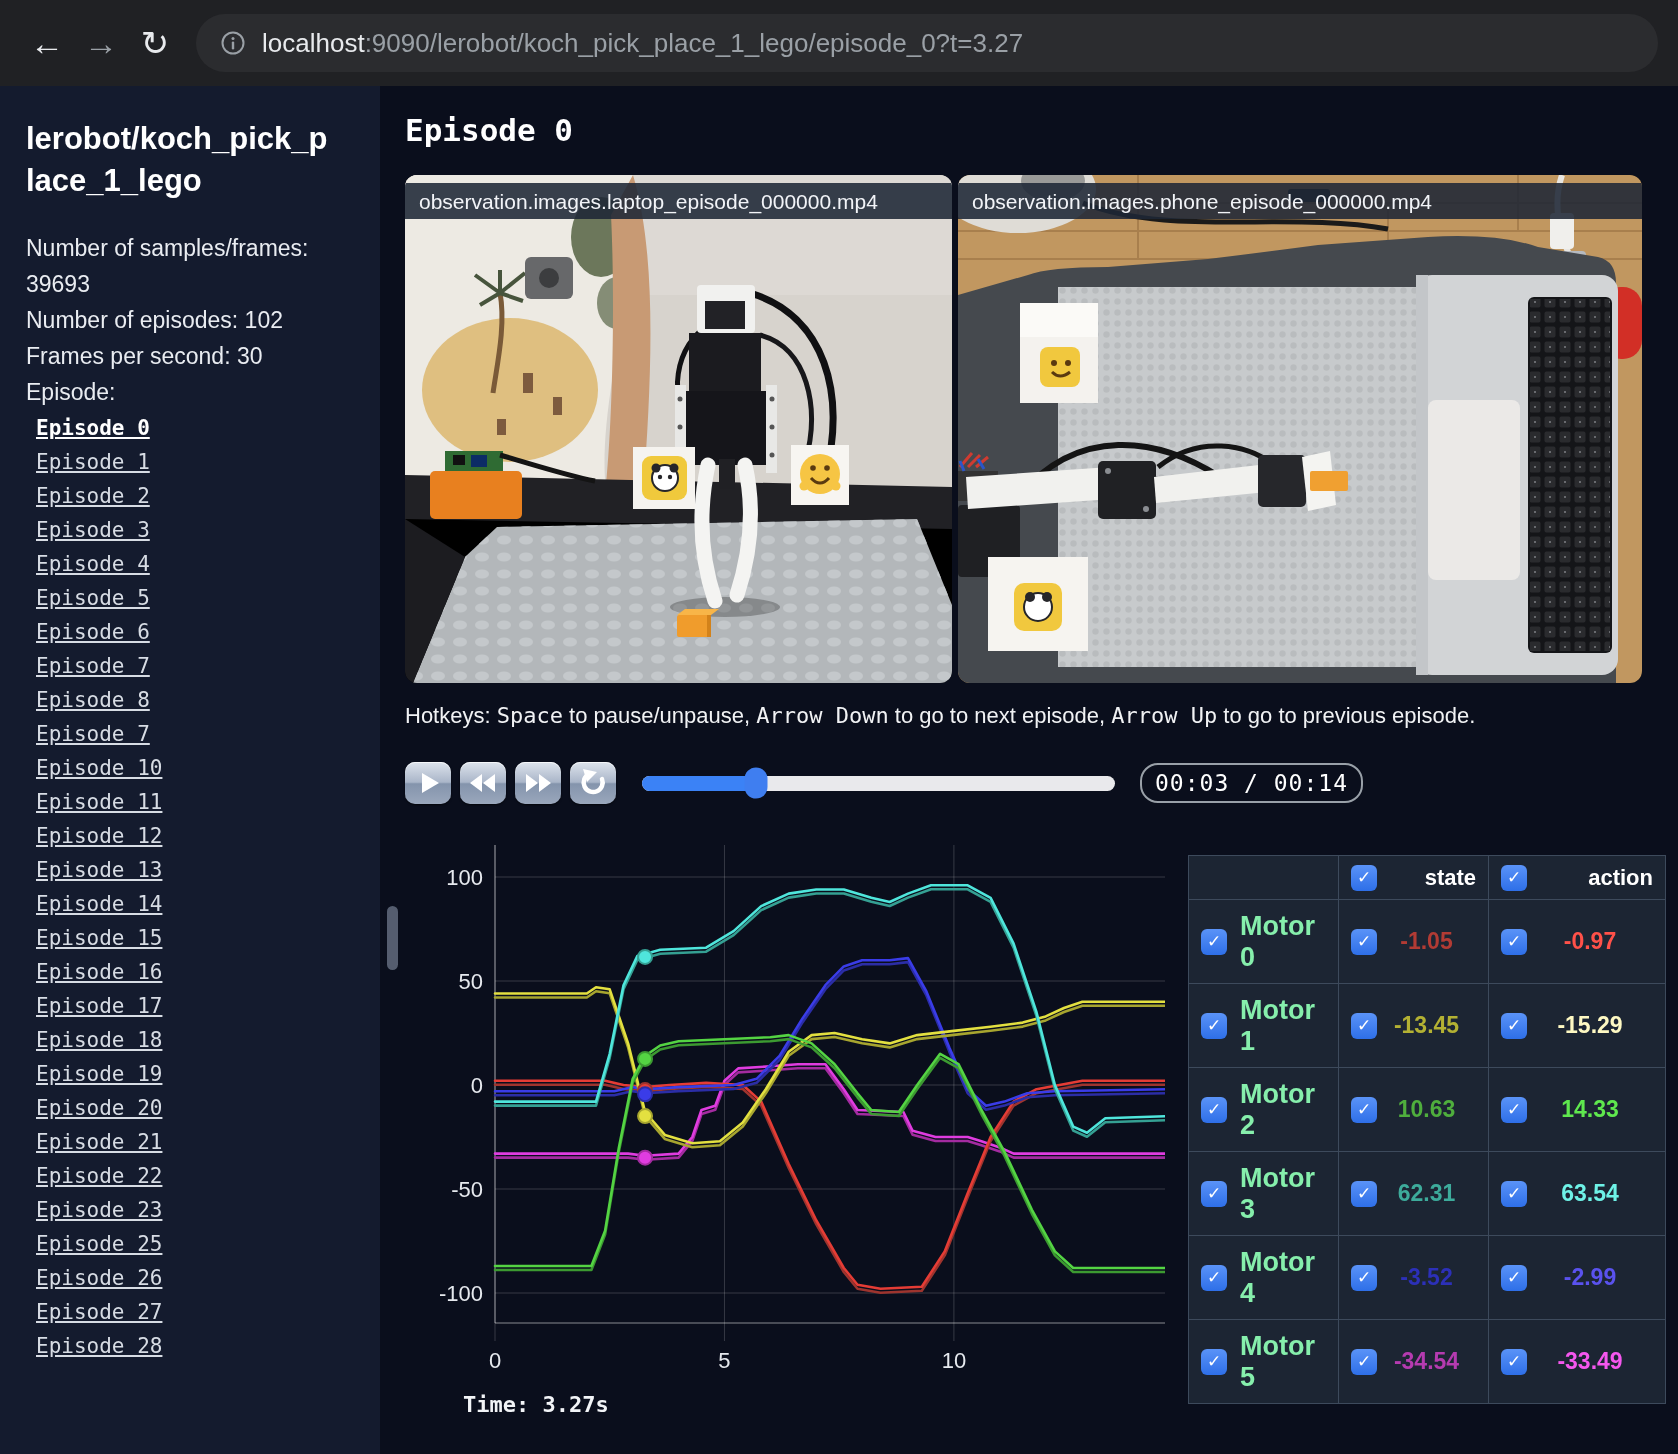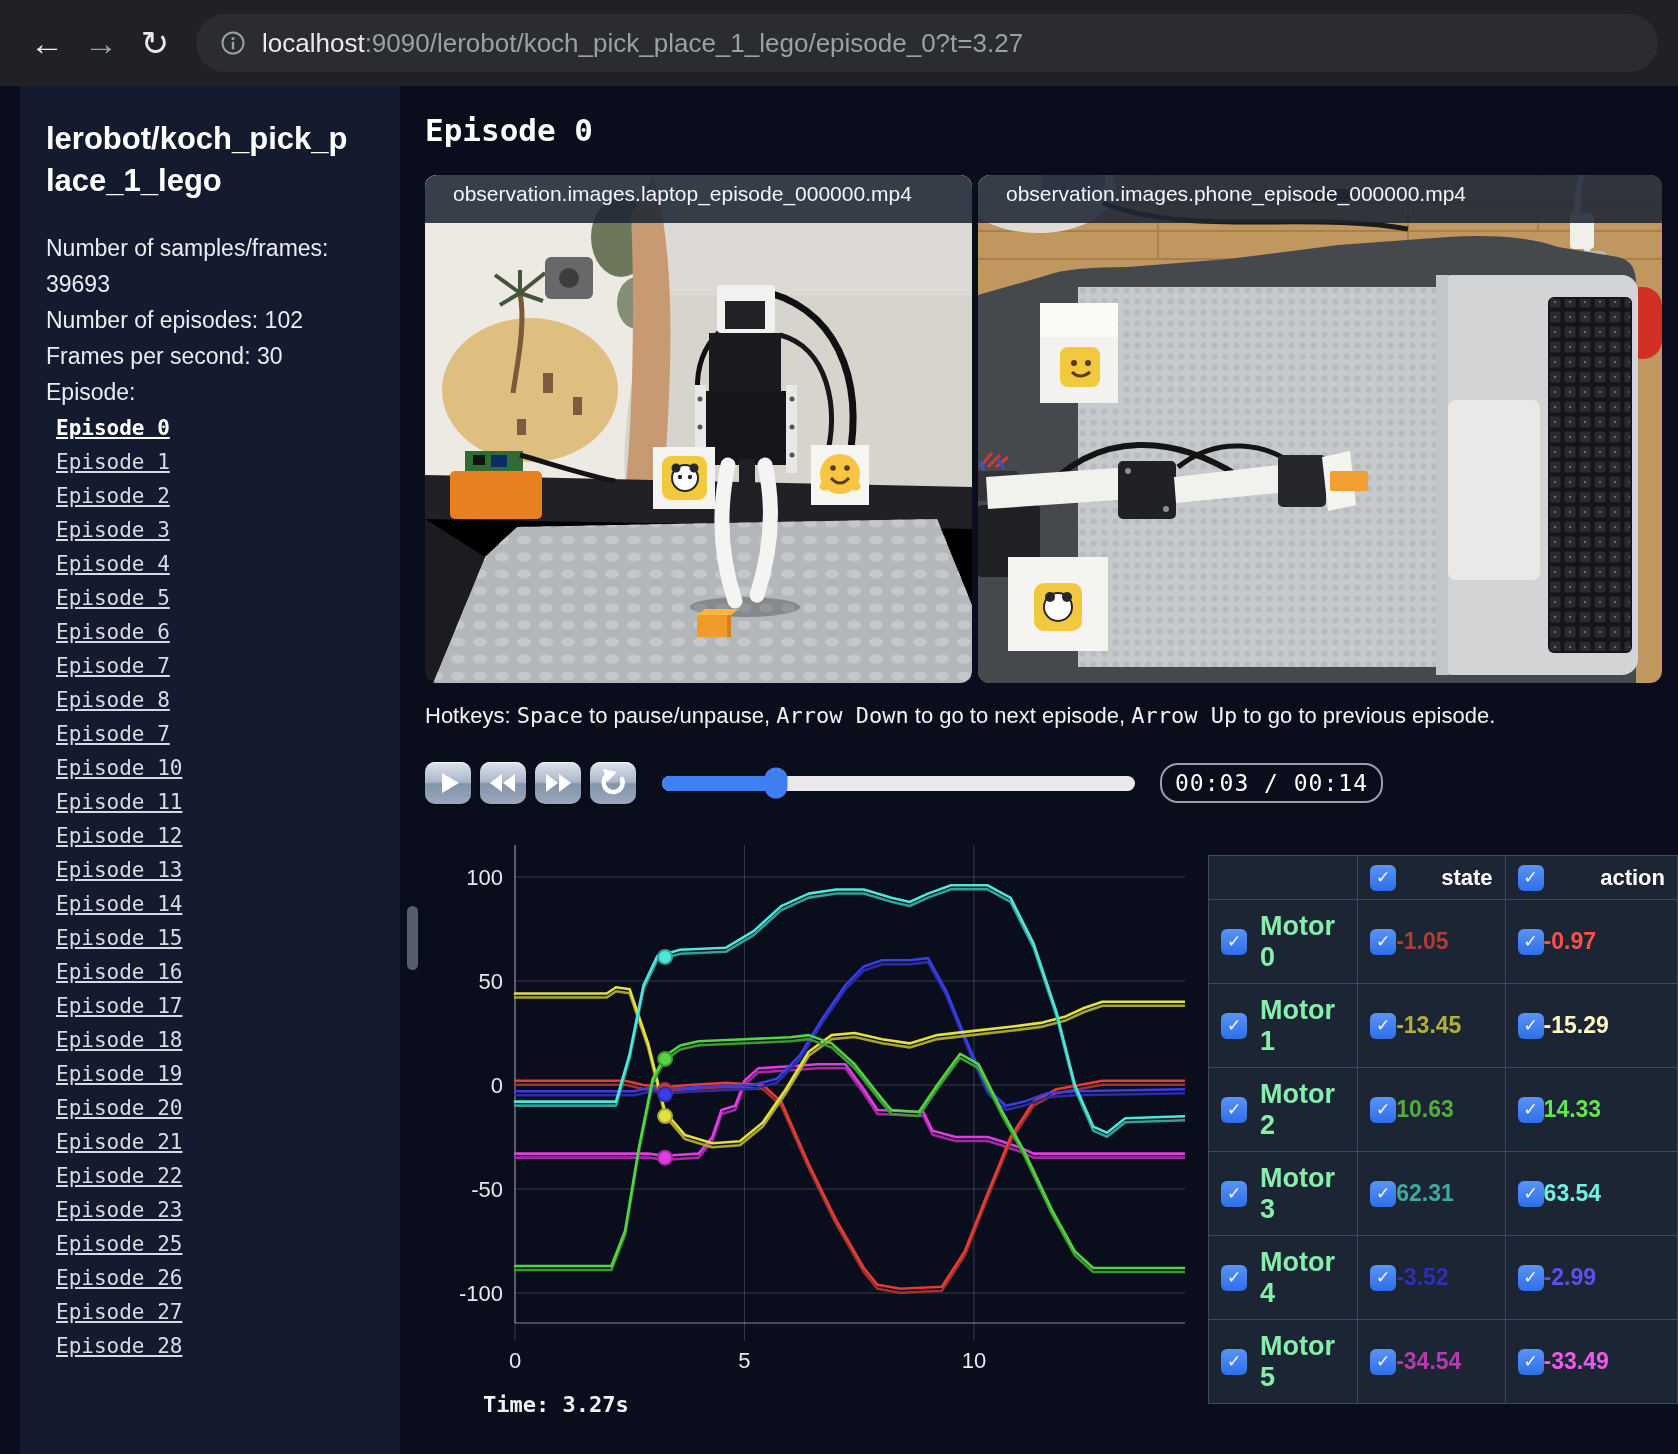--- a/index.html
+++ b/index.html
@@ -7,41 +7,41 @@
   body { font-family:"Liberation Sans","DejaVu Sans",sans-serif; color:#e9ecf1; }
 
   
   .toolbar { height:86px; background:#202124; display:flex; align-items:center; padding:0 20px; }
   .nav-ico { font-size:34px; color:#e8eaed; width:54px; text-align:center; cursor:pointer; user-select:none; line-height:86px; }
   .nav-ico.dim { color:#9aa0a6; }
   .url-pill { flex:1; height:58px; margin-left:14px; background:#2b2c2f; border-radius:29px; display:flex; align-items:center; padding:0 24px; }
   .url-text { font-size:26px; color:#9aa0a6; margin-left:16px; white-space:nowrap; overflow:hidden; }
   .url-text .host { color:#e8eaed; }
 
-  .app-body { position:relative; display:flex; height:1368px;margin-left:20px; }
+  .app-body { position:relative; display:flex; height:1368px; }
 
   
   .sidebar { width:380px; background:#141b2e; padding:24px 0 0 26px; flex-shrink:0; }
   .ds-title { font-size:31px; font-weight:bold; line-height:42px; color:#ffffff; width:302px; word-break:break-all; margin-top:8px; }
   .stats { margin-top:28px; font-size:23px; line-height:36px; color:#e9ecf1; width:312px; }
   .ep-list { margin-top:2px; }
   .ep-item { line-height:33px; padding-left:10px; }
   .ep-item a { font-family:"DejaVu Sans Mono","Liberation Mono",monospace; font-size:21px; color:#d7dce4; text-decoration:underline; cursor:pointer; }
   .ep-item.active a { font-weight:bold; color:#ffffff; }
 
   
   .main { flex:1; padding-left:25px; position:relative; }
   h1.page-title { font-family:"DejaVu Sans Mono","Liberation Mono",monospace; font-size:31px; line-height:40px; margin-top:24px; color:#ffffff; }
 
   .videos { display:flex; gap:6px; margin-top:25px; }
   .video-card { position:relative; height:508px; border-radius:12px; overflow:hidden; background:#000; flex-shrink:0; }
   .video-card.left { width:547px; }
   .video-card.right { width:684px; }
   .video-card svg { width:100%; height:100%; display:block; }
-  .video-caption { position:absolute; top:0; left:0; right:0; height:48px; background:rgba(30,39,54,0.88); color:#f2f4f8; font-size:21px; line-height:38px; padding-left:28px; }
+  .video-caption { position:absolute; top:8px; left:0; right:0; height:36px; background:rgba(30,39,54,0.88); color:#f2f4f8; font-size:21px; line-height:38px; padding-left:14px; }
 
   .hotkeys { margin-top:20px; font-size:22px; color:#f1f2f4; }
   .hotkeys .key { font-family:"DejaVu Sans Mono","Liberation Mono",monospace; }
 
   .controls { margin-top:33px; display:flex; align-items:center; }
   .pbtn { width:46px; height:42px; border-radius:10px; border:none; margin-right:9px; cursor:pointer;
           background:linear-gradient(180deg,#dde3ec 0%,#aab6c9 48%,#8494ac 52%,#9aa7bc 100%);
           box-shadow:inset 0 1px 0 rgba(255,255,255,.7), 0 1px 2px rgba(0,0,0,.6);
           display:flex; align-items:center; justify-content:center; }
   .slider { position:relative; width:473px; height:15px; margin-left:17px; cursor:pointer; }
@@ -58,21 +58,21 @@
   .table-wrap { margin-left:23px; margin-top:25px; }
   table.motors { border-collapse:collapse; }
   table.motors td, table.motors th { border:1px solid #3d4a5c; background:#1c2533; }
   table.motors th { height:44px; font-size:22px; color:#fff; font-weight:bold; }
   table.motors td { height:84px; }
   .cell-inner { display:flex; align-items:center; padding:0 12px; }
   .cb { width:26px; height:26px; border-radius:6px; flex-shrink:0;
         background:linear-gradient(180deg,#5a93f8,#2e6fe8); color:#fff; font-size:17px; font-weight:bold;
         display:flex; align-items:center; justify-content:center; cursor:pointer; }
   .motor-name { font-size:27px; font-weight:bold; color:#86efac; margin-left:13px; }
-  .val { flex:1; text-align:left; font-size:23px; font-weight:bold; }
+  .val { flex:1; text-align:center; font-size:23px; font-weight:bold; }
   .hdr-label { flex:1; text-align:right; }
   .col-name { width:150px; } .col-state { width:150px; } .col-action { width:177px; }
 
   .scroll-pill { position:absolute; left:387px; top:820px; width:11px; height:64px; border-radius:6px; background:rgba(104,114,132,.8); cursor:grab; }
 </style>
 </head>
 <body>
 
 <div class="toolbar">
   <span class="nav-ico">←</span>

